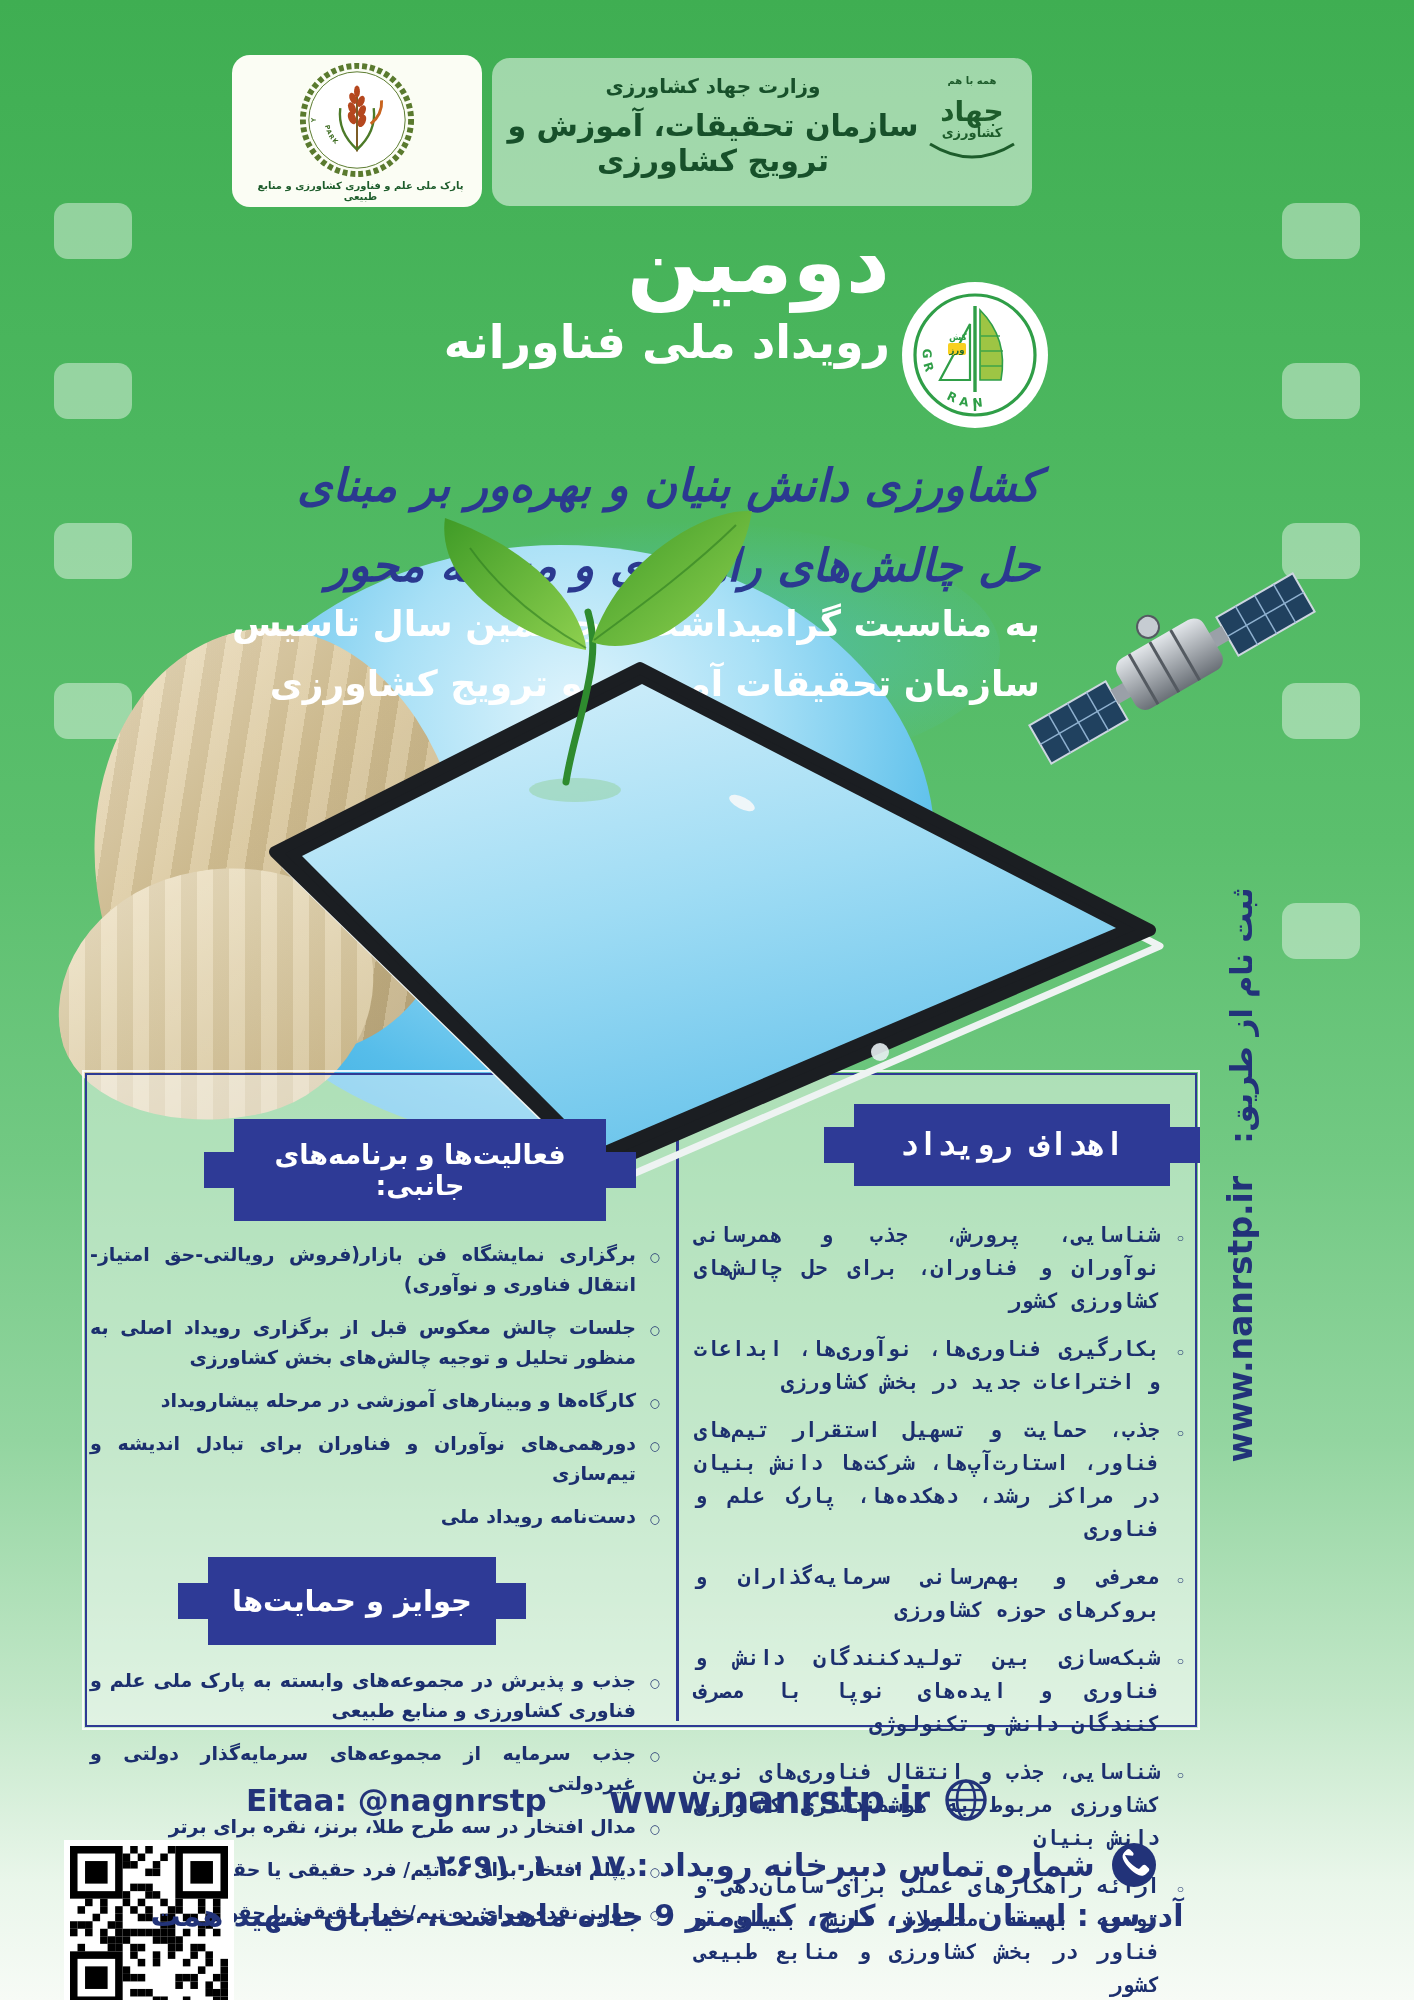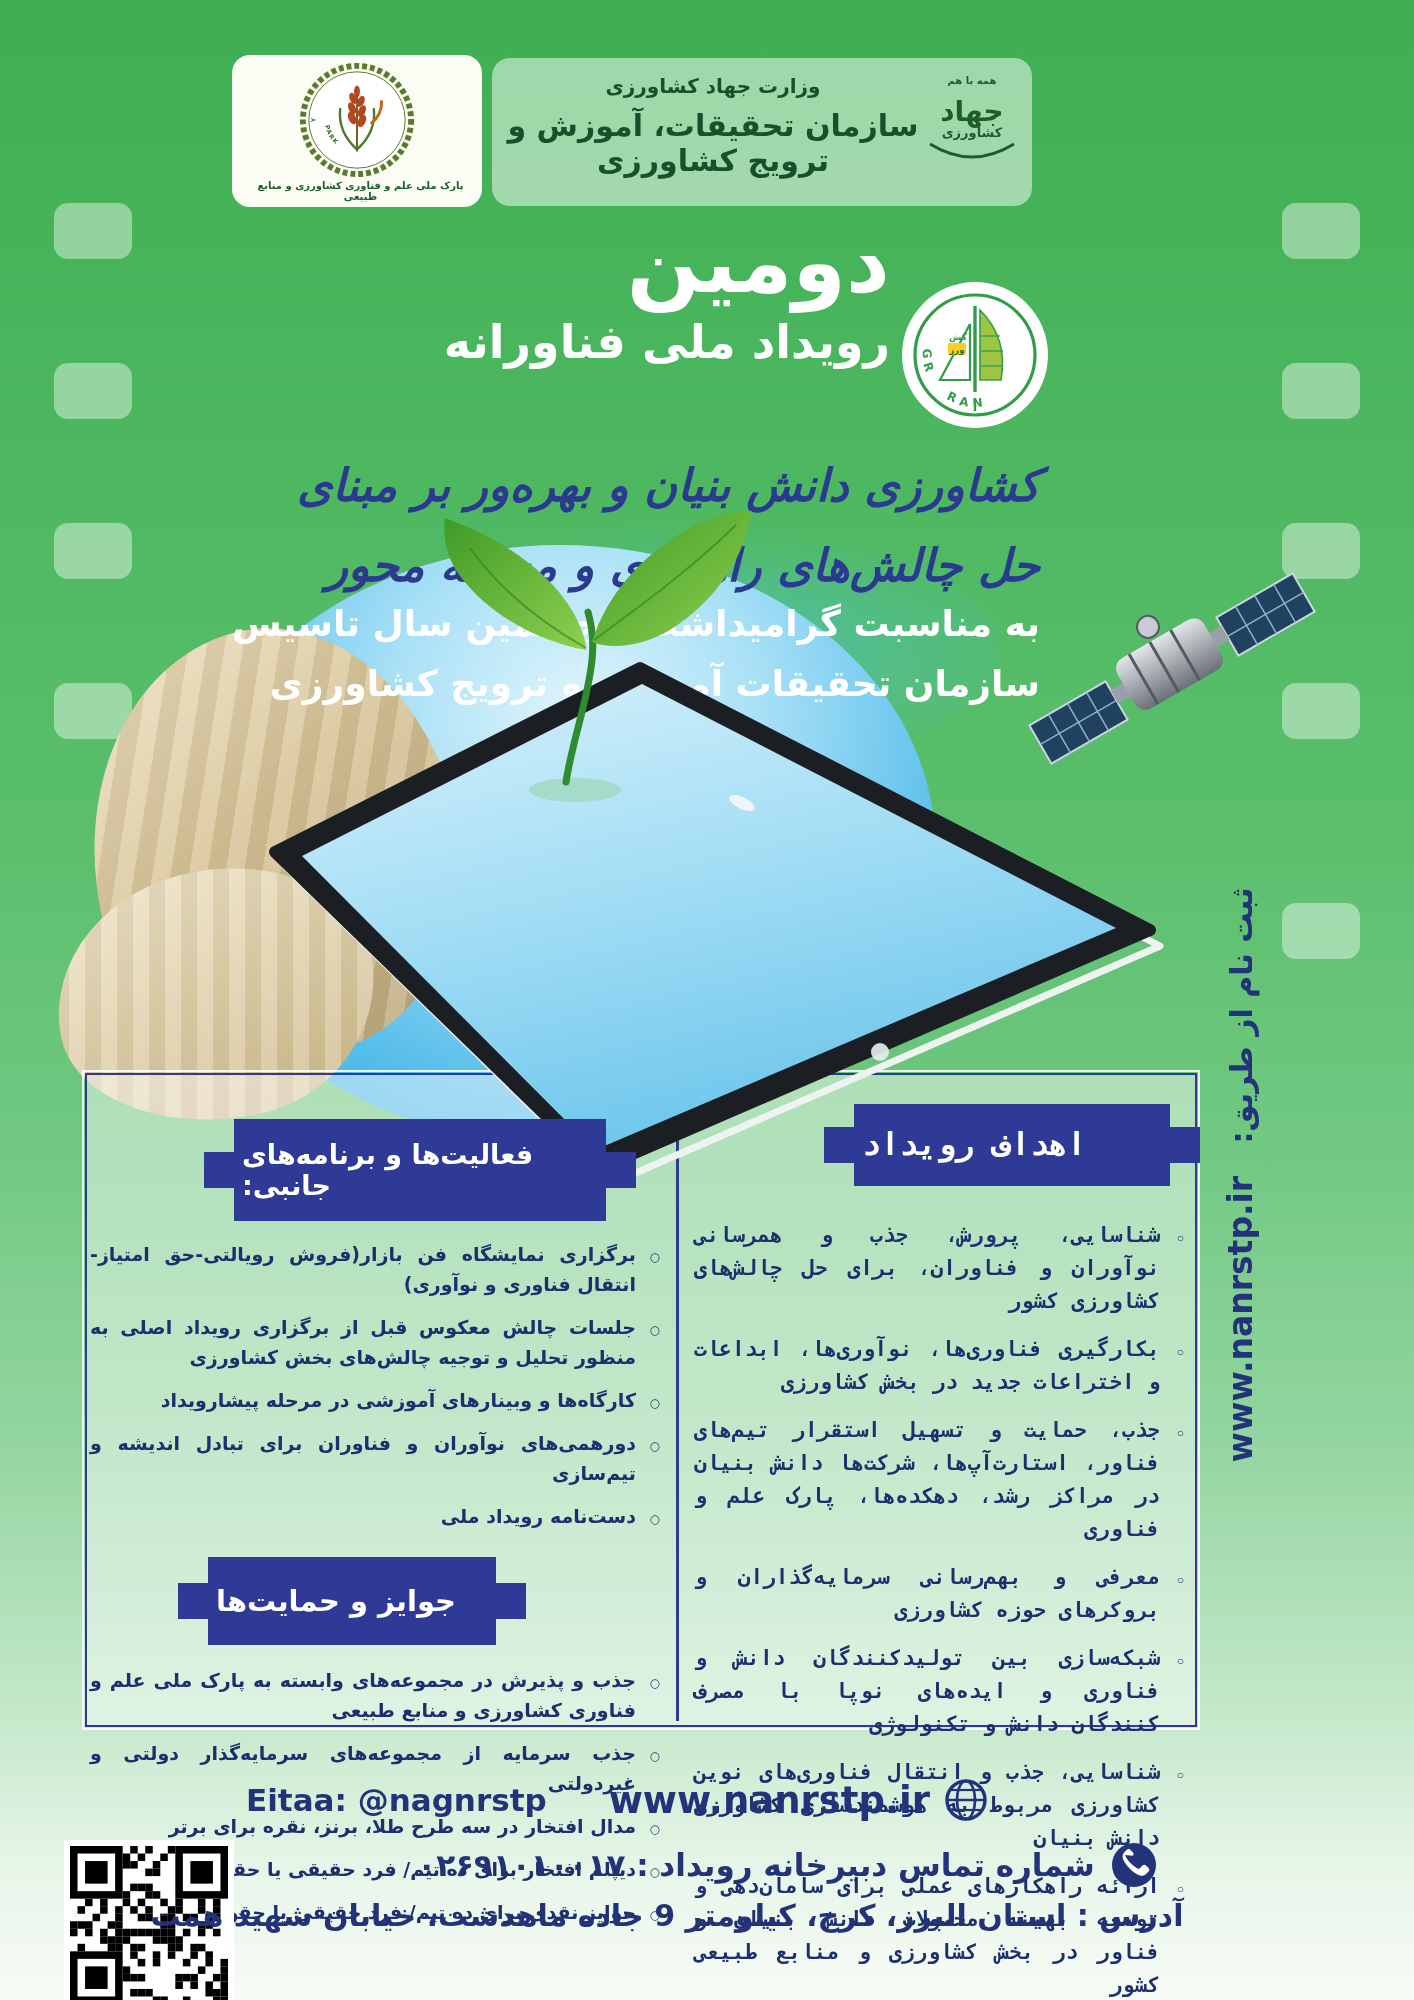--- a/index.html
+++ b/index.html
@@ -40,21 +40,21 @@
                   linear-gradient(150deg,#eee0c2,#d6c294 45%,#b8a477);}
   .dune2{left:56px; top:870px; width:320px; height:250px; transform:rotate(-10deg);
        border-radius:50% 50% 45% 55% / 55% 45% 55% 45%;
        background:repeating-linear-gradient(100deg, rgba(255,255,255,0.18) 0 16px, rgba(0,0,0,0.04) 16px 32px),
                   linear-gradient(160deg,#efe3c6,#cdb989);}
   .scene-svg{left:0; top:0; pointer-events:none;}
   
   .content-box{left:85px; top:1073px; width:1108px; height:650px;
        background:rgba(255,255,255,0.45); border:2px solid #2e3a94; outline:2px solid rgba(255,255,255,0.85); outline-offset:1px;}
   .divider{left:676px; top:1075px; width:3px; height:646px; background:#2e3a94;}
-  .hdr{background:#2e3a96; color:#ffffff; font-weight:bold; text-align:left; position:relative;}
+  .hdr{background:#2e3a96; color:#ffffff; font-weight:bold; text-align:center; position:relative;}
   .hdr::before,.hdr::after{content:""; position:absolute; width:30px; height:36px; background:#2e3a96; top:50%; transform:translateY(-50%);}
   .hdr::before{right:-30px;} .hdr::after{left:-30px;}
   .goals-col{position:absolute; right:228px; top:1090px; width:492px;font-family:Liberation Mono, monospace;}
   .acts-col{position:absolute; right:752px; top:1079px; width:572px;}
   .goals-hdr{width:300px; margin:14px 16px 34px auto; padding:22px 8px; font-size:31px;}
   .acts-hdr{width:356px; margin:40px 56px 18px auto; padding:20px 8px; font-size:27px;}
   .awards-hdr{width:272px; margin:26px 166px 20px auto; padding:27px 8px; font-size:29px;}
   ul.blist{list-style:none; margin:0; padding:0; direction:rtl;}
   ul.blist li{position:relative; padding-right:26px; color:#1c2f6e; font-weight:bold; text-align:justify;}
   ul.blist li::before{content:"○"; position:absolute; right:2px; top:3px; font-size:12px; color:#1c2f6e;}

